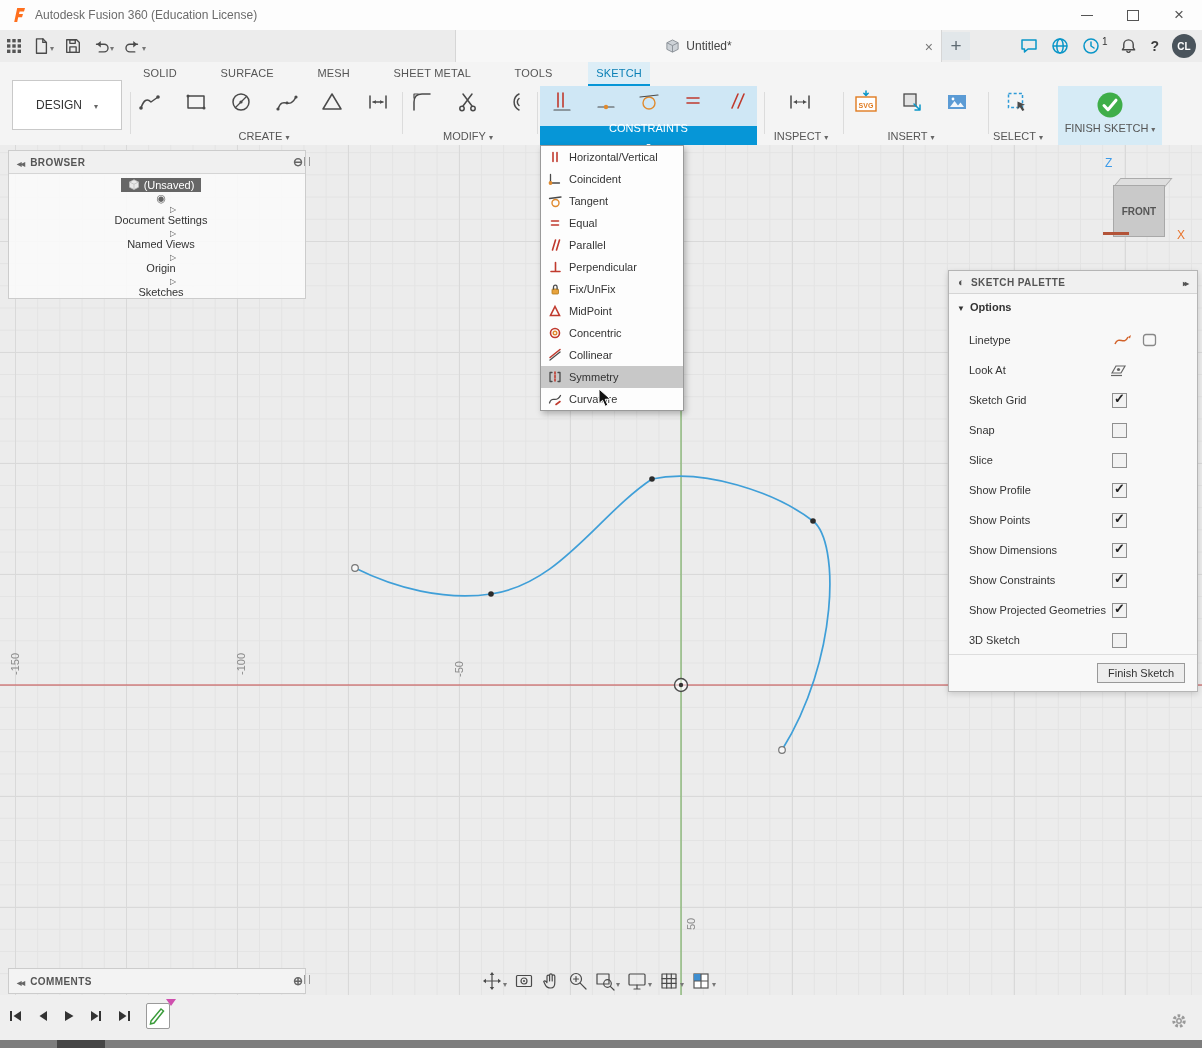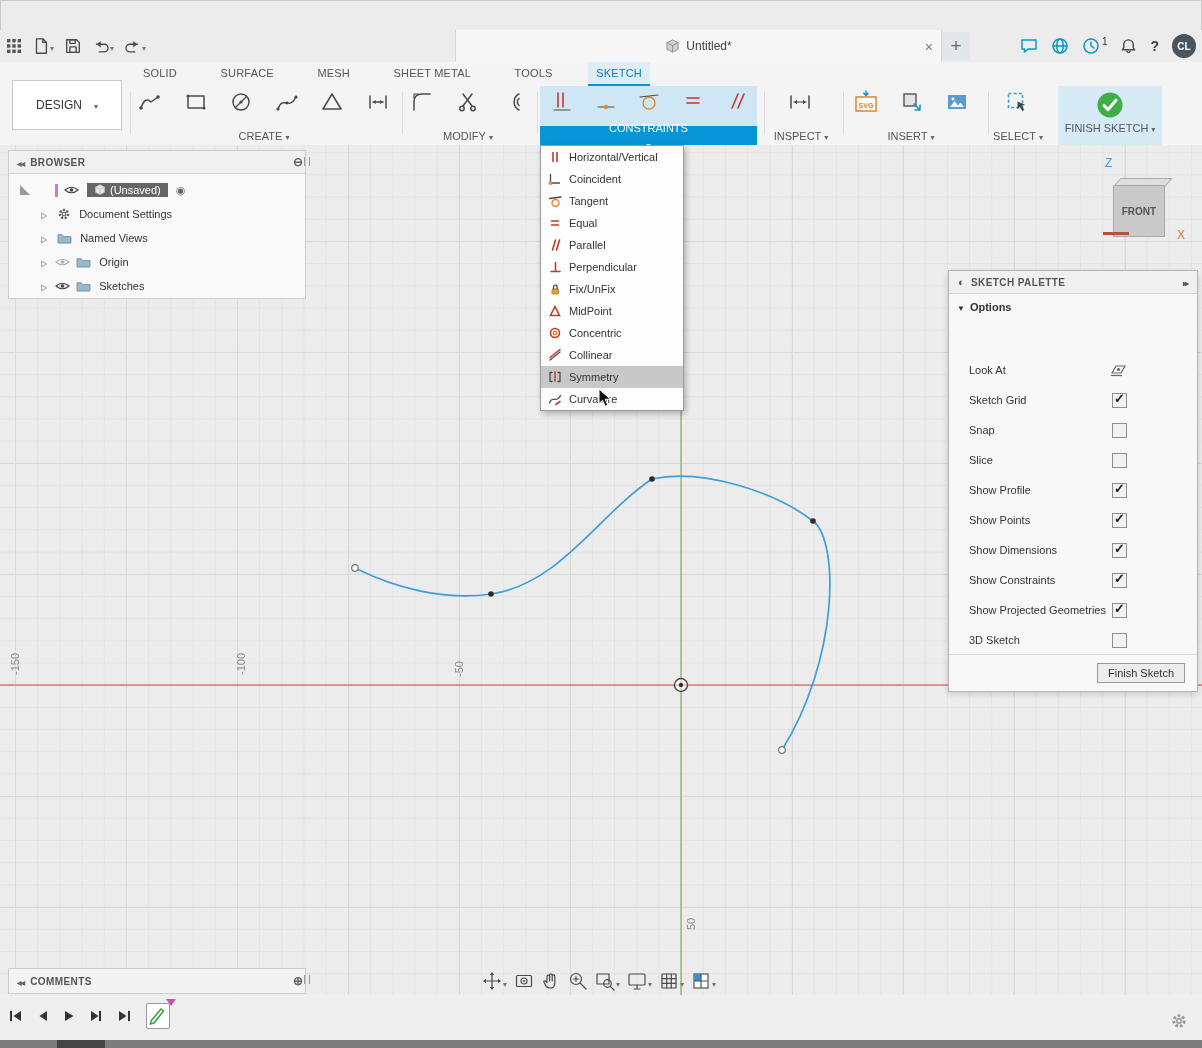--- a/index.html
+++ b/index.html
@@ -87,21 +87,21 @@
   .browser{position:absolute;left:8px;top:150px;width:296px;z-index:6;background:rgba(250,250,250,.92);
            border:1px solid #ccc;}
   .panel-head{height:22px;background:#f0f0f0;border-bottom:1px solid #d5d5d5;display:flex;align-items:center;
               font-size:10px;font-weight:bold;color:#555;letter-spacing:.4px;}
   .g-collapse::after{content:"◀◀";font-size:6px;color:#666;letter-spacing:-1px;}
   .g-minus::after{content:"⊖";font-size:12px;color:#666;line-height:1;}
   .g-plusc::after{content:"⊕";font-size:12px;color:#666;line-height:1;}
   .g-target::after{content:"◉";font-size:11px;color:#666;line-height:1;}
   .g-rtri::after{content:"▷";font-size:8px;color:#555;}
   .btree{position:relative;height:124px;}
-  .brow{position:absolute;left:0;width:100%;height:24px;display:flex;align-items:center;font-size:11px;color:#333;}
+  .brow{position:absolute;left:0;width:100%;height:24px;display:flex;align-items:center;font-size:11px;color:#333;flex-direction:column;}
   .chip{background:#666;color:#fff;padding:1px 7px;font-size:11px;display:flex;align-items:center;gap:4px;}
   .pinkbar{width:3px;height:13px;background:#df72cf;}
   .handle{position:absolute;width:4px;height:9px;border-left:1px solid #999;border-right:1px solid #999;z-index:6;}
 
   
   .viewcube{position:absolute;left:1095px;top:152px;width:100px;height:95px;z-index:4;}
   .vc-face{position:absolute;left:18px;top:33px;width:50px;height:50px;background:#c9c9c9;border:1px solid #a8a8a8;
            display:flex;align-items:center;justify-content:center;font-size:10px;font-weight:bold;color:#555;}
   .vc-top{position:absolute;left:18px;top:26px;width:50px;height:7px;background:#dedede;border:1px solid #ababab;
           transform:skewX(-40deg);transform-origin:bottom left;}
@@ -143,20 +143,37 @@
   .tl-flag{position:absolute;left:166px;top:4px;width:0;height:0;border-left:5px solid transparent;border-right:5px solid transparent;border-top:7px solid #cf4fae;}
   .gear-br{position:absolute;left:1170px;top:1012px;z-index:5;}
   .bottomstrip{position:absolute;left:0;top:1040px;width:1202px;height:8px;background:#7d7d7d;z-index:7;}
   .bs-block{position:absolute;left:57px;top:0;width:48px;height:8px;background:#454545;}
 </style>
 </head>
 <body>
 
 <div id="app">
 
+  <div class="titlebar">
+    <svg class="logo" width="18" height="18" viewBox="0 0 18 18">
+      <path fill="#ff6f1d" d="M5.2 16 L8.2 2 H16 L15 5.4 H10.6 L10 8 H14 L13 11.3 H9.2 L8.2 16 Z"></path>
+    </svg>
+    <span class="title">Autodesk Fusion 360 (Education License)</span>
+    <div class="win-controls">
+      <div class="wbtn">
+          <div class="g-min"></div>
+        </div>
+      <div class="wbtn">
+          <div class="g-max"></div>
+        </div>
+      <div class="wbtn">
+          <span class="g-close"></span>
+        </div>
+    </div>
+  </div>
 
   <div class="apptoolbar">
     <div class="qat">
       <svg width="16" height="16" viewBox="0 0 16 16">
         <g fill="#555">
             <rect x="1" y="1" width="3.4" height="3.4"></rect>
             <rect x="6.3" y="1" width="3.4" height="3.4"></rect>
             <rect x="11.6" y="1" width="3.4" height="3.4"></rect>
         <rect x="1" y="6.3" width="3.4" height="3.4"></rect>
             <rect x="6.3" y="6.3" width="3.4" height="3.4"></rect>
@@ -496,20 +513,32 @@
     <div class="panel-head">
       <span class="g-half" style="margin:0 6px 0 9px"></span>
       <span>SKETCH PALETTE</span>
       <span class="g-dcaret" style="position:absolute;left:1182px;left:auto;right:10px"></span>
     </div>
     <div class="popts">
       <span class="g-tri"></span>
       <span>Options</span>
     </div>
 
+    <div class="prow" style="top:54px">
+      <span class="plabel">Linetype</span>
+      <span class="pctl" style="right:40px">
+        <svg width="18" height="14" viewBox="0 0 18 14">
+          <path d="M1 11 C5 2 10 13 14 4" fill="none" stroke="#d2622a" stroke-width="1.5"></path>
+            <path d="M14 4 l3-2 -1 3.5 Z" fill="#d2622a"></path>
+        </svg>
+        <svg width="15" height="14" viewBox="0 0 15 14">
+          <rect x="1.5" y="1.5" width="12" height="11" rx="2.5" fill="none" stroke="#888" stroke-width="1.3"></rect>
+        </svg>
+      </span>
+    </div>
     <div class="prow" style="top:84px">
       <span class="plabel">Look At</span>
       <span class="pctl">
         <svg width="18" height="14" viewBox="0 0 18 14">
           <path d="M3 10 L7 3 H16 L12 10 Z" fill="none" stroke="#666" stroke-width="1.2"></path>
             <circle cx="9.5" cy="6.5" r="1.6" fill="#666"></circle>
             <path d="M2 12.5 H13" stroke="#666" stroke-width="1.2"></path>
         </svg>
       </span>
     </div>

